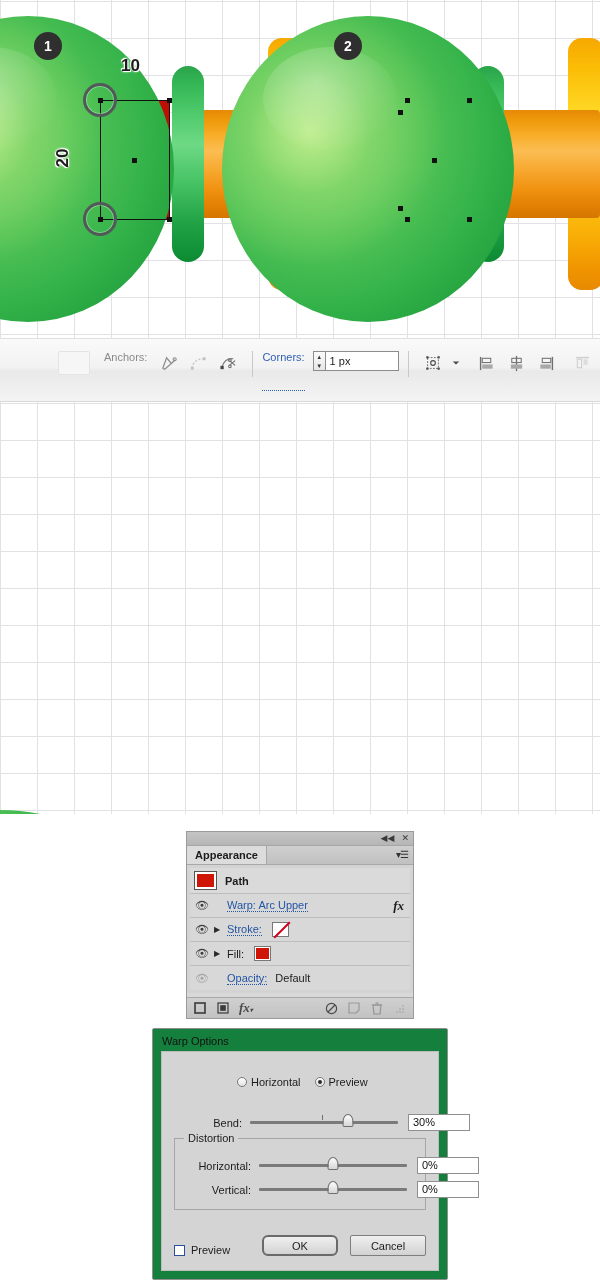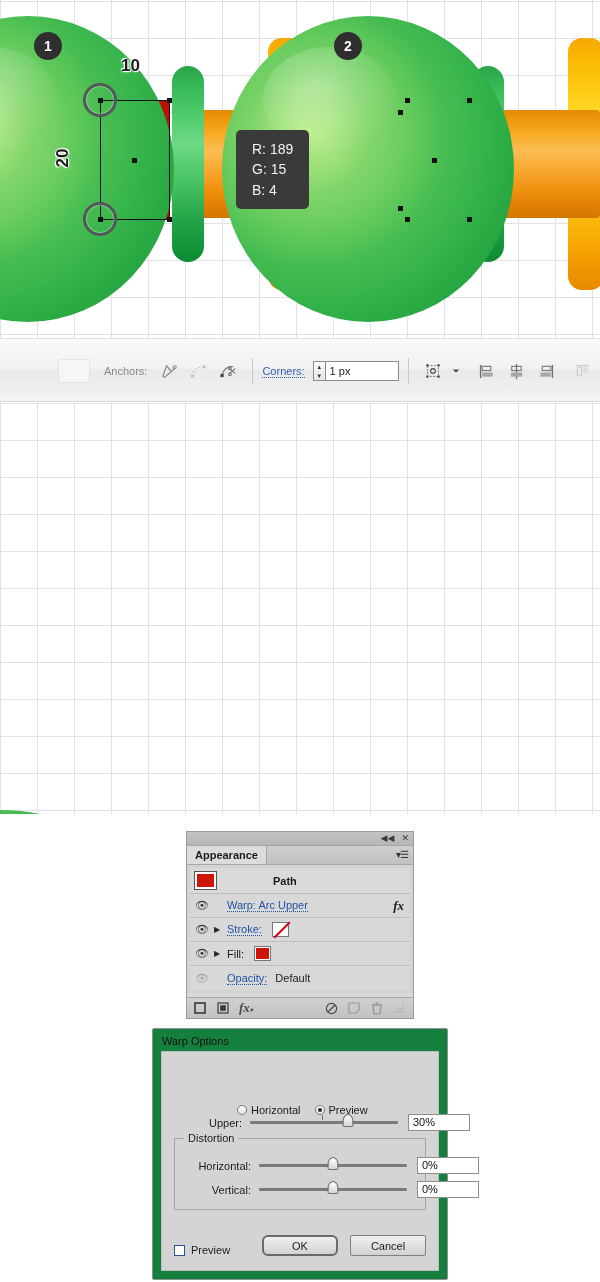--- a/index.html
+++ b/index.html
@@ -112,21 +112,21 @@
   #watermark .wm-cn { font-size: 12px; margin-right: 6px; }
 
   
   #toolbar {
     position: absolute; left: 0; top: 338px; width: 600px; height: 64px;
     background: linear-gradient(to bottom, #fafafa 0%, #f2f2f2 46%, #e9e9e9 52%, #f4f4f4 100%);
     border-top: 1px solid #e0e0e0; border-bottom: 1px solid #d8d8d8;
   }
   #toolbar-inner {
     position:absolute; left:58px; top:12px; height:40px;
-    display:flex; align-items:center;
+    display:flex; 
   }
   .tb-sep { width:1px; height:26px; background:#c9c9c9; margin:0 9px; }
   .tb-label { color:#8a8a8a; font-size:11px; margin-right:6px; }
   .tb-label.link {
     color:#2f5fb5; border-bottom:1px dotted #2f5fb5;
   }
   .tb-icon {
     width:24px; height:24px; display:flex; align-items:center; justify-content:center;
     margin:0 3px;
   }
@@ -220,21 +220,21 @@
     background:#d4d4d4; border:1px solid #bdbdbd;
   }
   #style-row { position:absolute; left:37px; top:16px; width:230px; display:flex; align-items:center; }
   .wr-label { text-align:right; font-size:11px; }
   #style-select {
     width:114px; height:17px; background:linear-gradient(to bottom,#e6e6e6,#cfcfcf);
     border:1px solid #8f8f8f; display:flex; align-items:center; padding:0 2px; margin-left:6px;
   }
   #style-icon { width:13px; height:12px; border:1px solid #555; border-radius:3px 3px 0 0; background:#fff; margin-right:5px; }
   #style-caret { margin-left:auto; border-left:1px solid #9b9b9b; padding-left:4px; font-size:7px; }
-  #orient-row { position:absolute; left:75px; top:52px; display:flex; align-items:center; gap:14px; font-size:11px; }
+  #orient-row { position:absolute; left:75px; top:24px; display:flex; align-items:center; gap:14px; font-size:11px; }
   .radio { display:flex; align-items:center; gap:4px; }
   .radio .dot {
     width:10px; height:10px; border-radius:50%;
     border:1px solid #7a7a7a; background:linear-gradient(to bottom,#fff,#e3e3e3);
     display:flex; align-items:center; justify-content:center;
   }
   .radio .dot.on::after { content:""; width:4px; height:4px; border-radius:50%; background:#2a2a2a; }
 
   .slider-row { position:absolute; display:flex; align-items:center; }
   .sl-label { font-size:11px; text-align:right; }
@@ -317,25 +317,20 @@
     <div class="anchor" style="left:405px; top:217px;"></div>
     <div class="anchor" style="left:467px; top:217px;"></div>
     <div class="anchor" style="left:398px; top:110px;"></div>
     <div class="anchor" style="left:398px; top:206px;"></div>
     <div class="anchor" style="left:432px; top:158px;"></div>
 
     <div class="badge" style="left:334px; top:32px;">
       <span>2</span>
     </div>
 
-    <div id="rgb-tooltip">
-      <div>R: 189</div>
-      <div>G: 15</div>
-      <div>B: 4</div>
-    </div>
 
   </div>
 
   <div id="toolbar">
     <div id="toolbar-inner">
       <div class="tb-ghost"></div>
       <div style="width:14px"></div>
       <div class="tb-label">Anchors:</div>
 
       <div class="tb-icon">
@@ -442,21 +437,21 @@
       <div id="ap-tab">
         <span>Appearance</span>
       </div>
       <div id="ap-menu">▾☰</div>
     </div>
 
     <div id="ap-list">
 
       <div class="ap-row first">
         <div class="swatch-big"></div>
-        <div class="ap-text" style="font-weight:bold;margin-left:48px;">Path</div>
+        <div class="ap-text" style="font-weight:bold;">Path</div>
       </div>
 
       <div class="ap-row">
         <div class="ap-eye">👁</div>
         <div class="ap-arrow"></div>
         <div class="ap-text ap-link" style="flex:0 0 auto;">Warp: Arc Upper</div>
         <div style="flex:1"></div>
         <div class="ap-fx">fx</div>
       </div>
 
@@ -536,21 +531,21 @@
           <span class="dot"></span>
           <span>Horizontal</span>
         </label>
         <label class="radio">
           <span class="dot on"></span>
           <span>Preview</span>
         </label>
       </div>
 
       <div class="slider-row" id="bend-row">
-        <div class="sl-label" style="width:44px;">Upper:</div>
+        <div class="sl-label" style="width:44px;">Bend:</div>
         <div class="sl-track" style="width:148px; margin-left:8px;">
           <div class="tick" style="left:72px;"></div>
           <div class="sl-knob" style="left:98px;"></div>
         </div>
         <div class="num-box">30%</div>
       </div>
 
       <div id="distortion-box">
         <div id="distortion-legend">Distortion</div>
 

